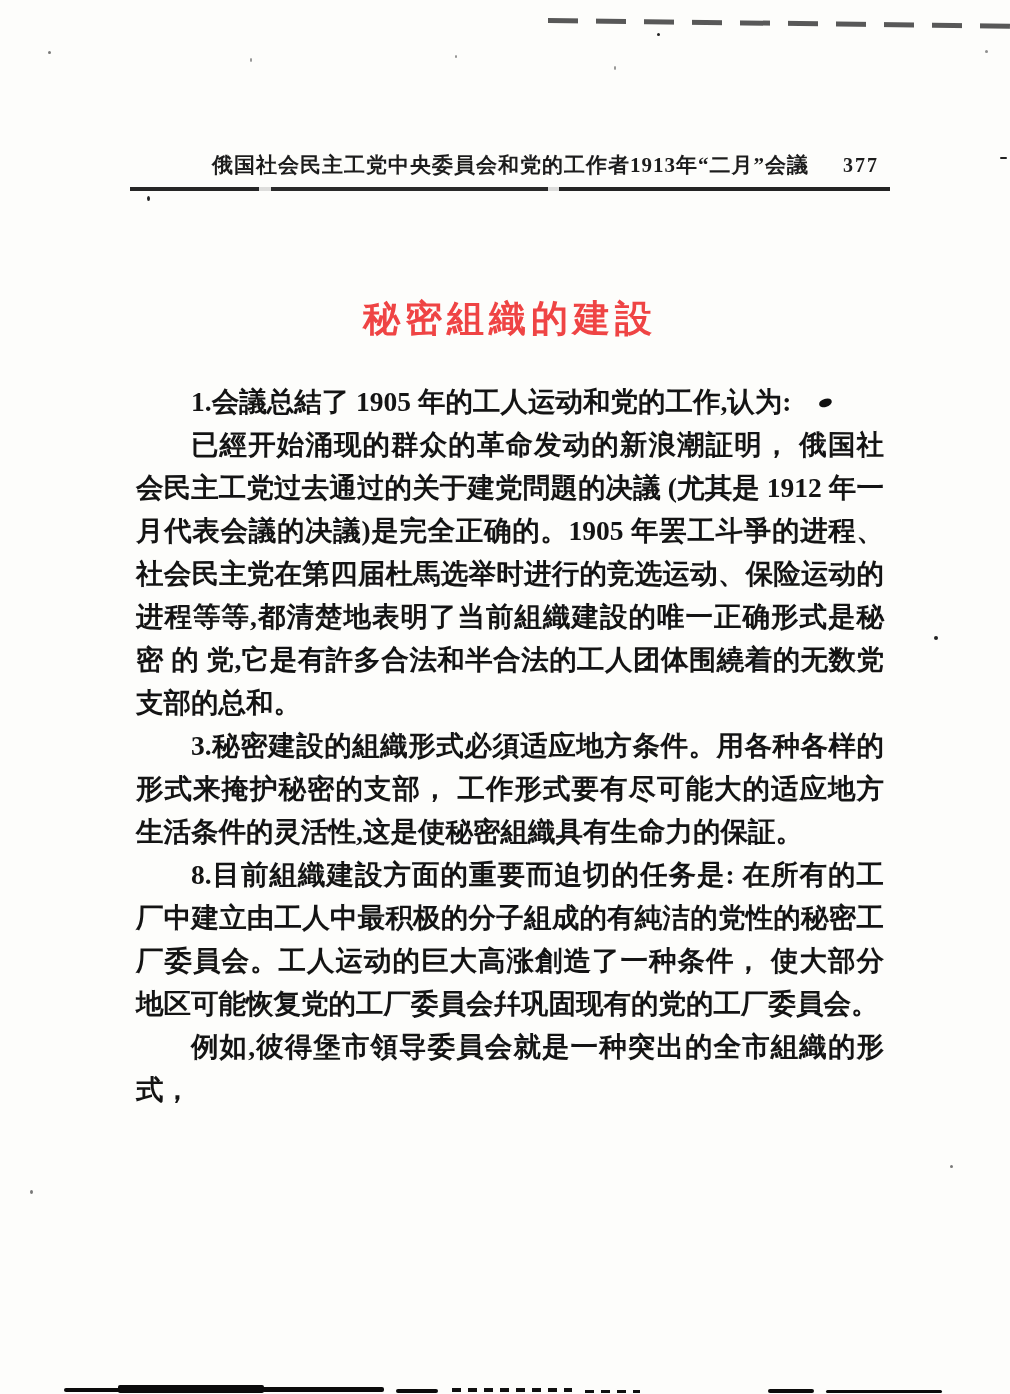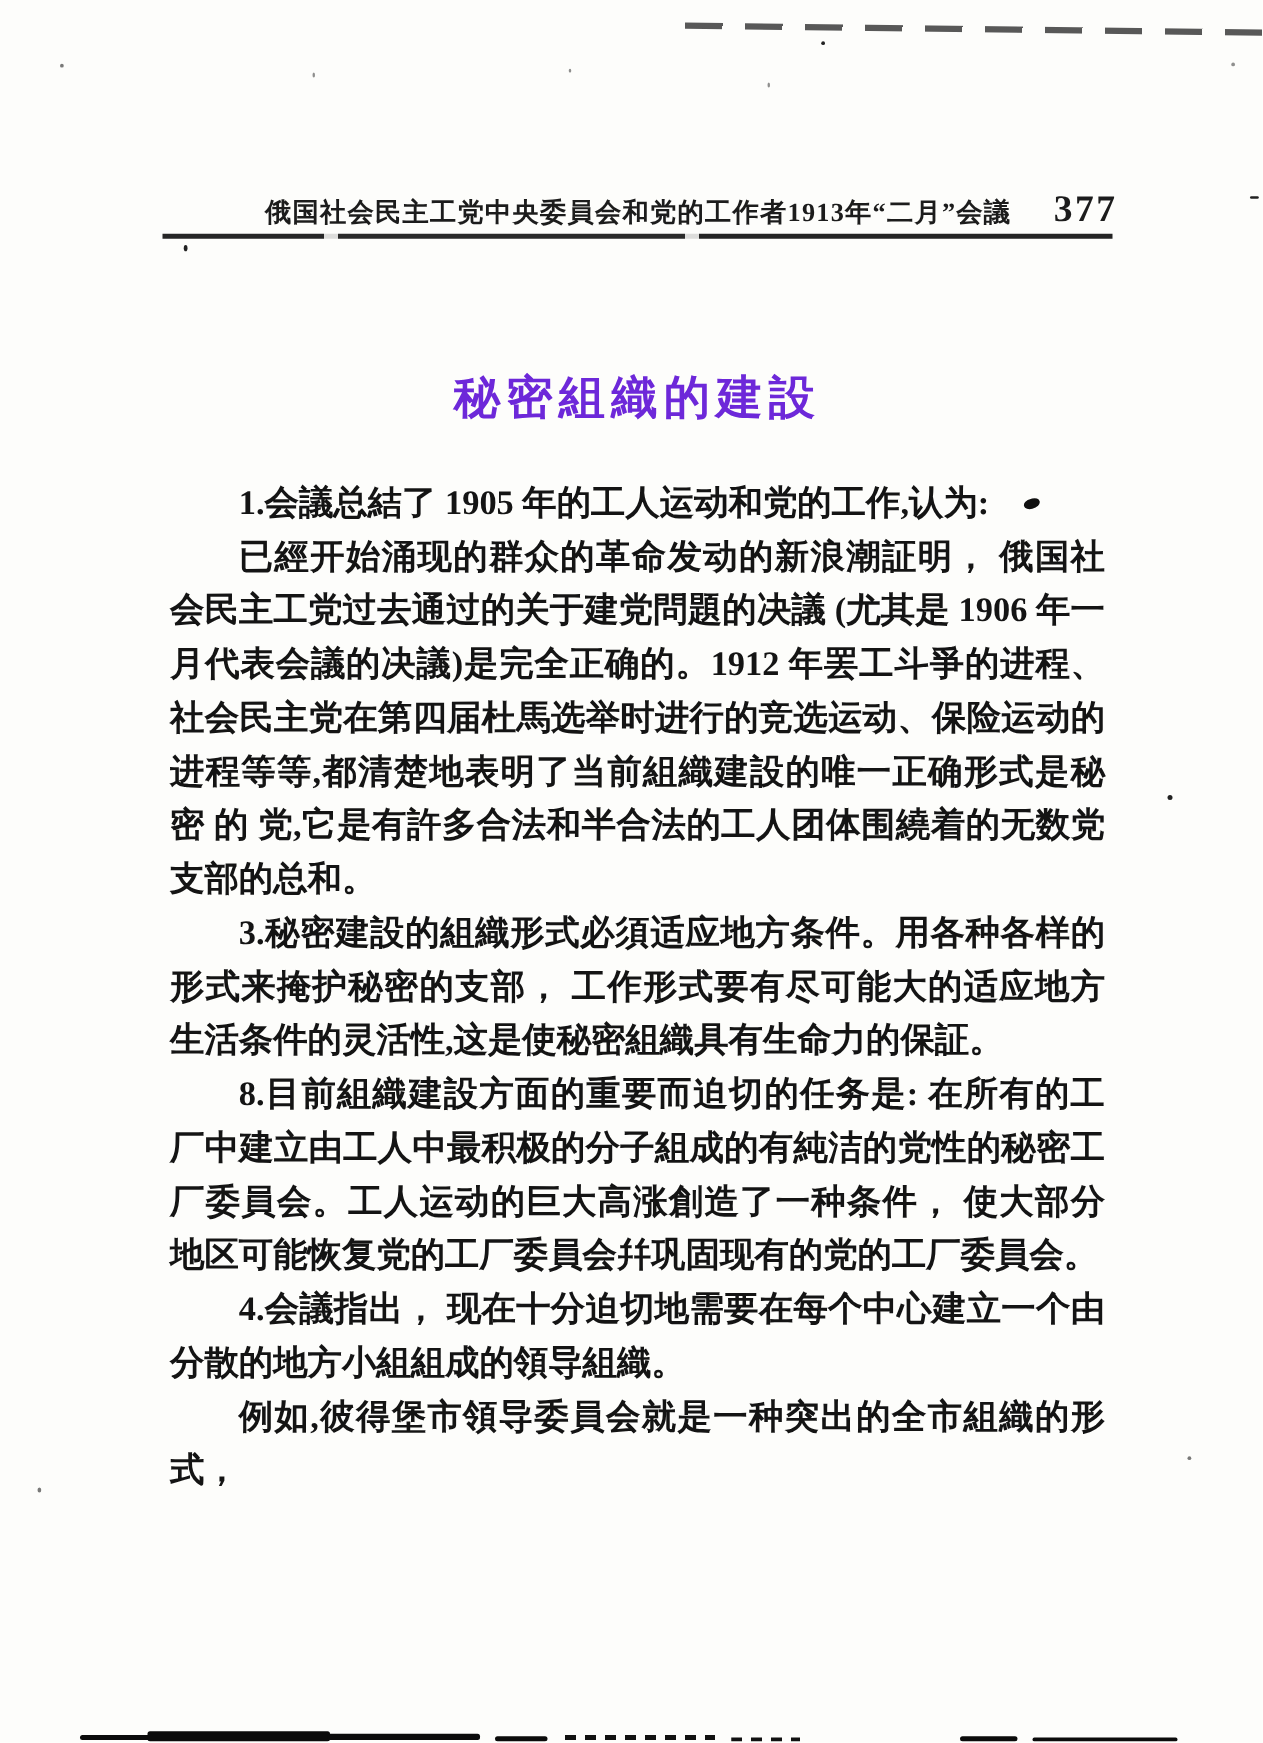--- a/index.html
+++ b/index.html
@@ -24,21 +24,21 @@
     opacity:.85;
   }
 
   
   .header-row {
     position:absolute; top:151px; left:212px; width:680px;
     display:flex; align-items:baseline;
     font-size:21px; font-weight:700; letter-spacing:1px;
     color:#1c1c1c; white-space:nowrap;
   }
-  .page-num { margin-left:34px; font-size:30px; letter-spacing:2px; }
+  .page-num { margin-left:34px; font-size:20px; letter-spacing:2px; }
 
   .header-rule {
     position:absolute; top:187px; left:130px; width:760px; height:4px;
     background:linear-gradient(90deg,
       #262626 0 17%, rgba(38,38,38,.15) 17% 18.5%,
       #2a2a2a 18.5% 55%, rgba(38,38,38,.15) 55% 56.5%,
       #242424 56.5% 100%);
   }
 
   
@@ -51,21 +51,21 @@
   }
   .para { margin:0; text-indent:2em; }
   .para.no-indent { text-indent:0; }
 
   .section-title {
     margin:88px 0 36px 0;
     text-align:center;
     font-size:37px; line-height:50px;
     font-weight:800; letter-spacing:5px;
     text-indent:0;
-    color:#6d28d9;
+    color:#ef4444;
   }
 
   
   .speck { position:absolute; background:#222; border-radius:50%; }
   .speck.blot { width:13px; height:8px; background:#101010; border-radius:55% 45% 60% 50%; transform:rotate(-14deg); }
 
   
   .bottom-smudge { position:absolute; background:#0b0b0b; border-radius:2px; }
   .bottom-smudge.dotted {
     background:repeating-linear-gradient(90deg,#111 0 9px, transparent 9px 16px);
@@ -82,24 +82,23 @@
   <div class="header-row">
     <span>俄国社会民主工党中央委員会和党的工作者1913年“二月”会議</span>
     <span class="page-num">377</span>
   </div>
 
   <div class="header-rule"></div>
 
   <div class="text-block">
     <h2 class="section-title">秘密組織的建設</h2>
     <p class="para">1.会議总結了 1905 年的工人运动和党的工作,认为:</p>
-    <p class="para">已經开始涌现的群众的革命发动的新浪潮証明， 俄国社会民主工党过去通过的关于建党問題的决議 (尤其是 1906 年一月代表会議的决議)是完全正确的。1912 年罢工斗爭的进程、社会民主党在第四届杜馬选举时进行的竞选运动、保险运动的进程等等,都清楚地表明了当前組織建設的唯一正确形式是秘 密 的 党,它是有許多合法和半合法的工人团体围繞着的无数党支部的总和。</p>
+    <p class="para">已經开始涌现的群众的革命发动的新浪潮証明， 俄国社会民主工党过去通过的关于建党問題的决議 (尤其是 1912 年一月代表会議的决議)是完全正确的。1905 年罢工斗爭的进程、社会民主党在第四届杜馬选举时进行的竞选运动、保险运动的进程等等,都清楚地表明了当前組織建設的唯一正确形式是秘 密 的 党,它是有許多合法和半合法的工人团体围繞着的无数党支部的总和。</p>
     <p class="para">3.秘密建設的組織形式必須适应地方条件。用各种各样的形式来掩护秘密的支部， 工作形式要有尽可能大的适应地方生活条件的灵活性,这是使秘密組織具有生命力的保証。</p>
     <p class="para">8.目前組織建設方面的重要而迫切的任务是: 在所有的工厂中建立由工人中最积极的分子組成的有純洁的党性的秘密工厂委員会。工人运动的巨大高涨創造了一种条件， 使大部分地区可能恢复党的工厂委員会幷巩固现有的党的工厂委員会。</p>
-    <p class="para">4.会議指出， 现在十分迫切地需要在每个中心建立一个由分散的地方小組組成的領导組織。</p>
     <p class="para">例如,彼得堡市領导委員会就是一种突出的全市組織的形式，</p>
   </div>
 
   <span class="speck blot" style="left:819px; top:399px;"></span>
   <span class="speck" style="left:934px; top:636px; width:4px; height:4px;"></span>
   <span class="speck" style="left:147px; top:196px; width:3px; height:5px;"></span>
   <span class="speck" style="left:657px; top:33px; width:3px; height:3px;"></span>
   <span class="speck" style="left:1000px; top:157px; width:7px; height:2px; border-radius:1px;"></span>
   <span class="speck" style="left:48px; top:51px; width:3px; height:3px; opacity:.6;"></span>
   <span class="speck" style="left:250px; top:58px; width:2px; height:4px; opacity:.5;"></span>

